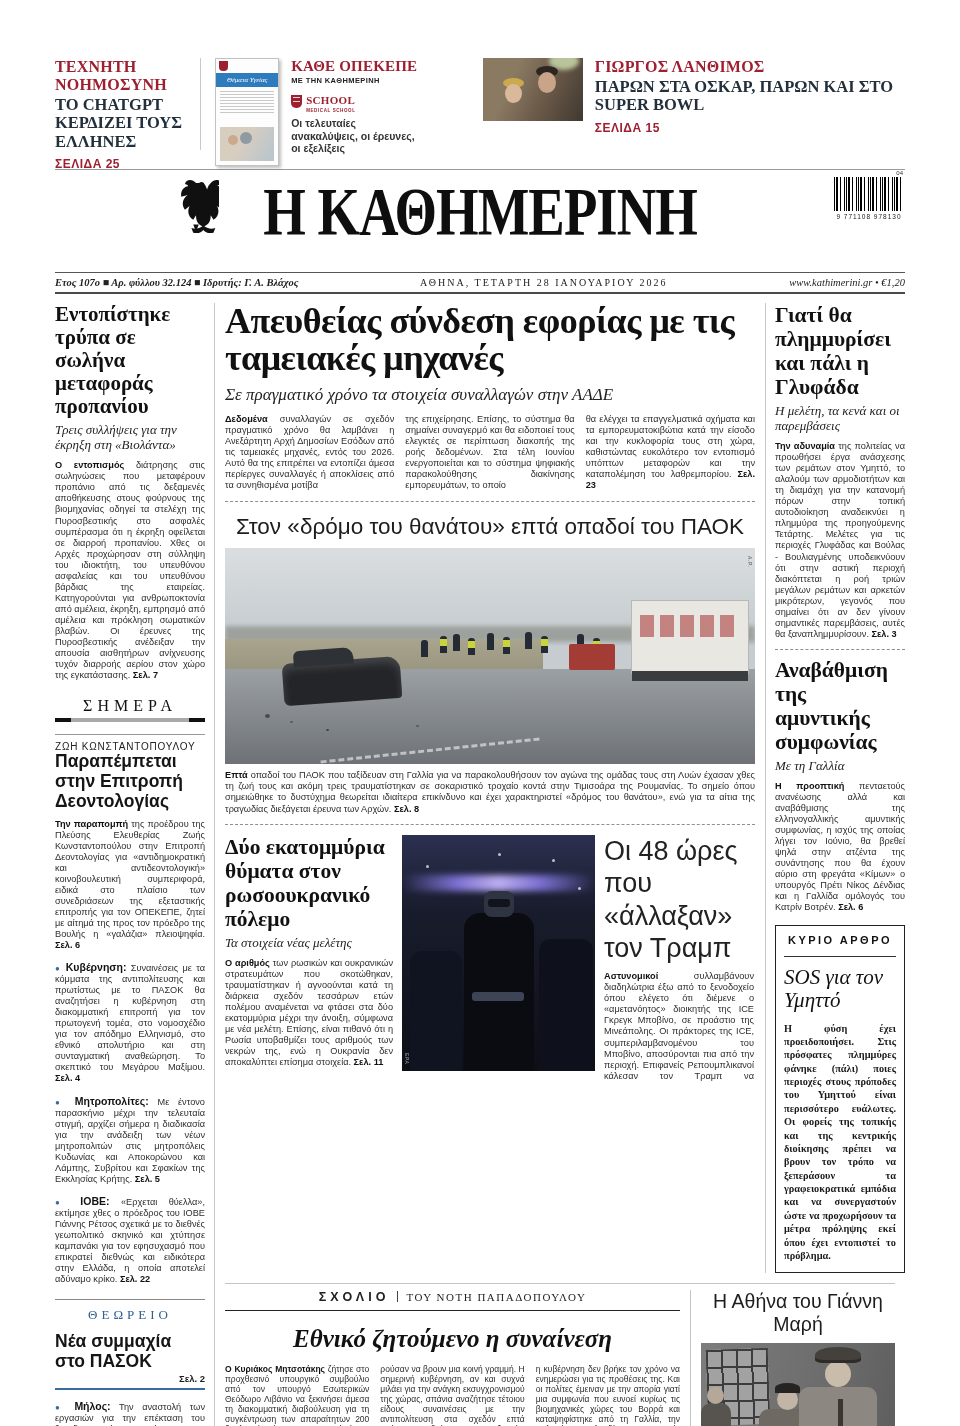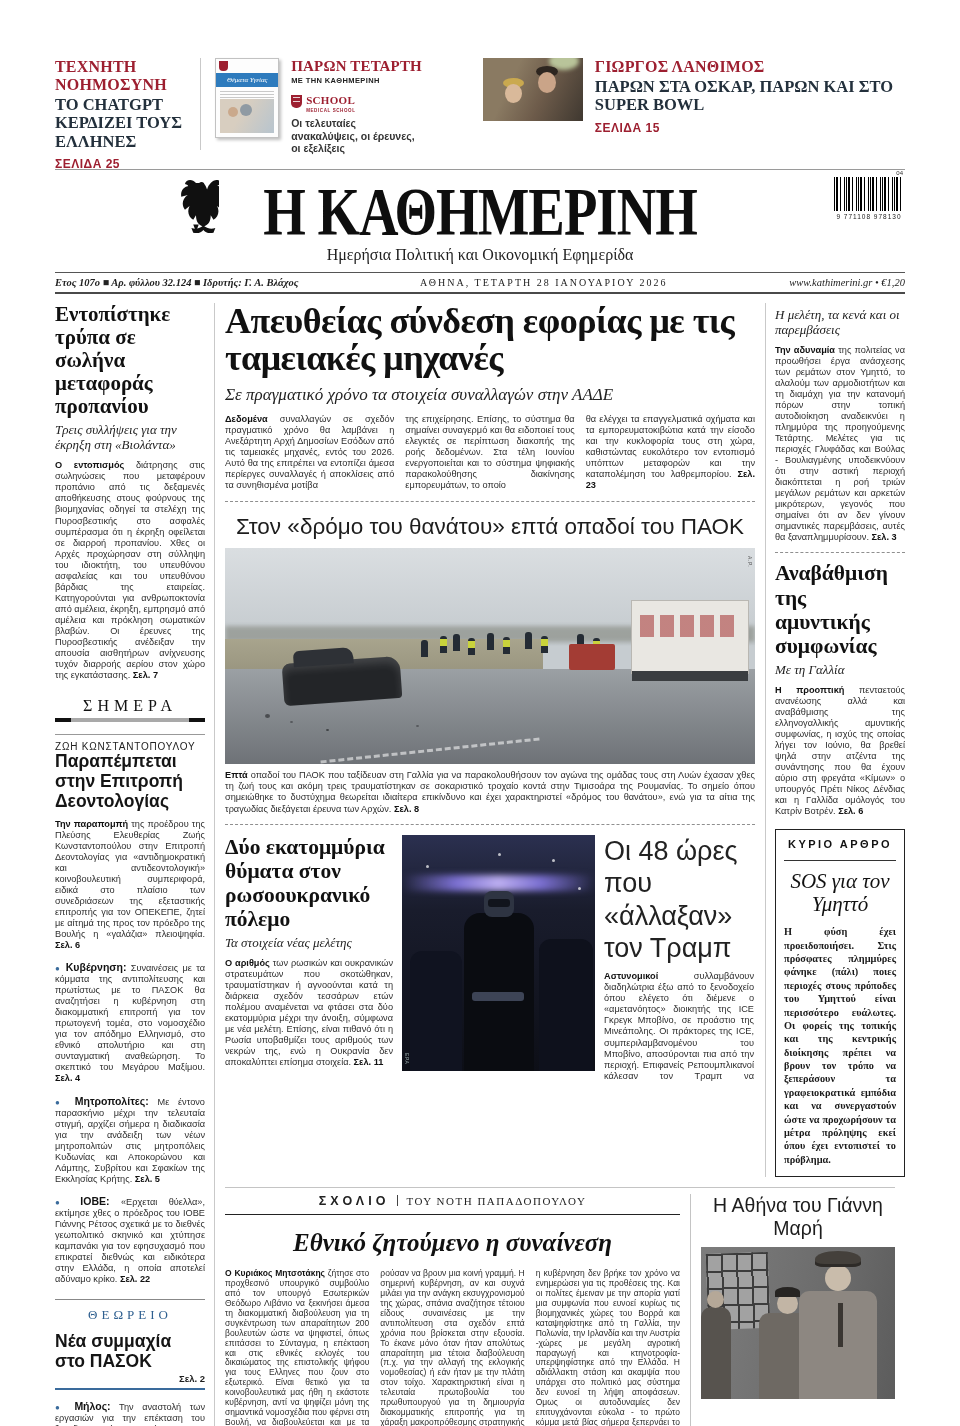--- a/index.html
+++ b/index.html
@@ -10,21 +10,21 @@
   .serif { font-family:"Liberation Serif","DejaVu Serif",serif; }
 
   
   .teasers { display:flex; align-items:flex-start; border-bottom:1px solid #9a9a9a; padding-bottom:12px; height:112px; }
   .teaser-kicker { color:#9d1f30; font-weight:bold; font-size:16px; letter-spacing:.2px; }
   .teaser-title  { color:#23303c; font-weight:bold; font-size:16.5px; line-height:1.12; margin-top:2px; }
   .teaser-page   { color:#9d1f30; font-weight:bold; font-size:12px; letter-spacing:.5px; margin-top:6px; font-family:"Liberation Sans",sans-serif; }
   .t-left { width:168px; }
   .t-div  { width:1px; background:#c9c9c9; height:92px; margin:0 14px 0 10px; }
   .t-center { display:flex; gap:12px; width:290px; }
-  .mini-cover { position:relative; width:64px; height:80px; background:#fdfdfd; border:1px solid #c2c2c2;
+  .mini-cover { position:relative; width:64px; height:108px; background:#fdfdfd; border:1px solid #c2c2c2;
                 box-shadow:2px 2px 3px rgba(0,0,0,.25); overflow:hidden; flex:0 0 auto; }
   .mini-crest { position:absolute; top:2px; left:3px; width:9px; height:10px; background:#9d1f30; border-radius:0 0 4px 4px; }
   .mini-banner { position:absolute; top:14px; left:0; right:0; height:14px; background:#2e7bbd; color:#fff;
                  font-style:italic; font-size:7px; display:flex; align-items:center; justify-content:center;
                  font-family:"Liberation Serif",serif; }
   .mini-lines { position:absolute; top:32px; left:4px; right:4px; height:24px;
                 background:repeating-linear-gradient(#c9c9c9 0 1px, transparent 1px 3px); }
   .mini-photo { position:absolute; bottom:4px; left:4px; right:4px; height:34px;
                 background:linear-gradient(120deg,#d8cec0 0 40%,#b7c4ce 100%); }
   .mini-photo:before { content:""; position:absolute; left:8px; top:8px; width:10px; height:10px; border-radius:50%; background:#caa98c; }
@@ -128,21 +128,21 @@
   .pr-figl { position:absolute; left:8px; bottom:0; width:52px; height:120px; background:#101320; border-radius:12px 12px 0 0; }
   .pr-figr { position:absolute; right:2px; bottom:0; width:54px; height:132px; background:#0e111c; border-radius:12px 12px 0 0; }
   .pr-band { position:absolute; left:70px; bottom:70px; width:52px; height:9px; background:#3d4456; border-radius:3px; }
   .photo-riot .vcred { left:2px; bottom:6px; color:#9aa; }
   .mid-b { width:150px; flex:0 0 auto; }
 
   
   .kyrio { border:1px solid #222; margin-top:12px; padding:8px 8px 10px; }
   .kyrio-label { text-align:center; font-weight:bold; font-size:11px; letter-spacing:2.5px; color:#111;
                  border-bottom:1px solid #333; padding-bottom:10px; }
-  .kyrio-title { font-family:"Liberation Serif",serif; font-style:italic; font-size:21px; text-align:center;
+  .kyrio-title { font-family:"Liberation Serif",serif; font-style:italic; font-size:21px; text-align:left;
                  line-height:1.1; margin-top:9px; color:#111; }
   .kyrio-body { font-family:"Liberation Serif",serif; font-weight:bold; font-size:10.3px; line-height:1.3;
                 text-align:justify; margin-top:9px; color:#1a1a1a; }
 
   
   .simera-head { margin-top:16px; text-align:center; font-family:"Liberation Serif",serif; font-size:16px;
                  letter-spacing:5px; color:#111; }
   .simera-bar { height:4px; margin-top:3px;
                 background:linear-gradient(to right,#111 0 16px,#a9a9a9 16px calc(100% - 16px),#111 calc(100% - 16px)); }
   .kicker { border-top:1px solid #999; margin-top:12px; padding-top:6px; font-size:10px; letter-spacing:.8px; color:#222; }
@@ -200,21 +200,21 @@
     </div>
     <div class="t-div"></div>
     <div class="t-center">
       <div class="mini-cover">
         <i class="mini-crest"></i>
         <div class="mini-banner">Θέματα Υγείας</div>
         <div class="mini-lines"></div>
         <div class="mini-photo"></div>
       </div>
       <div class="t-center-text">
-        <div class="teaser-kicker serif">ΠΑΡΩΝ ΤΕΤΑΡΤΗ</div>
+        <div class="teaser-kicker serif">ΚΑΘΕ ΟΠΕΚΕΠΕ</div>
         <div class="t-center-sub">ΜΕ ΤΗΝ ΚΑΘΗΜΕΡΙΝΗ</div>
         <div class="harvard">
           <span class="harvard-crest"></span>
           <span>
             <span class="harvard-name">SCHOOL</span>
             <div class="harvard-sub">MEDICAL SCHOOL</div>
           </span>
         </div>
         <div class="t-center-desc">Οι τελευταίες ανακαλύψεις, οι έρευνες, οι εξελίξεις</div>
       </div>
@@ -243,21 +243,20 @@
           <circle cx="31" cy="9" r="3" fill="#101010"></circle>
         <path fill="#101010" d="M22 52 l3 8 3 -8 z"></path>
       </svg>
     </span>
     <div class="mast-title">Η ΚΑΘΗΜΕΡΙΝΗ</div>
     <div class="barcode-wrap">
       <div class="barcode-top">04</div>
       <div class="barcode"></div>
       <div class="barcode-num">9 771108 978130</div>
     </div>
-    <div class="mast-sub">Ημερήσια Πολιτική και Οικονομική Εφημερίδα</div>
   </div>
   <div class="dateline">
     <span class="dl-l">Ετος 107ο ■ Αρ. φύλλου 32.124 ■ Ιδρυτής: Γ. Α. Βλάχος</span>
     <span class="dl-c">ΑΘΗΝΑ, ΤΕΤΑΡΤΗ 28 ΙΑΝΟΥΑΡΙΟΥ 2026</span>
     <span class="dl-r">www.kathimerini.gr • €1,20</span>
   </div>
 
   <div class="content">
 
     <div class="col-left">
@@ -351,20 +350,21 @@
             </div>
             <article class="mid-b">
               <h3 class="sanslight">Οι 48 ώρες που «άλλαξαν» τον Τραμπ</h3>
               <p class="bodytext"><b class="lead">Αστυνομικοί</b><span> συλλαμβάνουν διαδηλώτρια έξω από το ξενοδοχείο όπου ελέγετο ότι διέμενε ο «αμετανόητος» διοικητής της ICE Γκρεγκ Μποβίνο, σε προάστιο της Μινεάπολης. Οι πράκτορες της ICE, συμπεριλαμβανομένου του Μποβίνο, αποσύρονται πια από την περιοχή. Επιφανείς Ρεπουμπλικανοί κάλεσαν τον Τραμπ να αποκλιμακώσει. Ενοχλημένος από την επικοινωνιακή διαχείριση του θανάτου του 37χρονου Αλεξ Πρέτι, ο Τραμπ έδειξε να ανταποκρίνεται.</span> <span class="pg">Σελ. 10</span></p>
             </article>
           </div>
         </div>
 
         <div class="col-right">
           <article>
+            <h2 class="rserifhead serif">Γιατί θα πλημμυρίσει και πάλι η Γλυφάδα</h2>
             <div class="smalldeck">Η μελέτη, τα κενά και οι παρεμβάσεις</div>
             <p class="bodytext"><b class="lead">Την αδυναμία</b><span> της πολιτείας να προωθήσει έργα ανάσχεσης των ρεμάτων στον Υμηττό, το αλαλούμ των αρμοδιοτήτων και τη διαμάχη για την κατανομή πόρων στην τοπική αυτοδιοίκηση αναδεικνύει η πλημμύρα της προηγούμενης Τετάρτης. Μελέτες για τις περιοχές Γλυφάδας και Βούλας - Βουλιαγμένης υποδεικνύουν ότι στην αστική περιοχή διακόπτεται η ροή τριών μεγάλων ρεμάτων και αρκετών μικρότερων, γεγονός που σημαίνει ότι αν δεν γίνουν σημαντικές παρεμβάσεις, αυτές θα ξαναπλημμυρίσουν.</span> <span class="pg">Σελ. 3</span></p>
           </article>
           <div class="dashrule"></div>
           <article style="margin-top:8px;">
             <h2 class="rserifhead serif">Αναβάθμιση της αμυντικής συμφωνίας</h2>
             <div class="smalldeck">Με τη Γαλλία</div>
             <p class="bodytext"><b class="lead">Η προοπτική</b><span> πενταετούς ανανέωσης αλλά και αναβάθμισης της ελληνογαλλικής αμυντικής συμφωνίας, η ισχύς της οποίας λήγει τον Ιούνιο, θα βρεθεί ψηλά στην ατζέντα της συνάντησης που θα έχουν αύριο στη φρεγάτα «Κίμων» ο υπουργός Πρέτι Νίκος Δένδιας και η Γαλλίδα ομόλογός του Κατρίν Βοτρέν.</span> <span class="pg">Σελ. 6</span></p>
           </article>
           <div class="kyrio">

